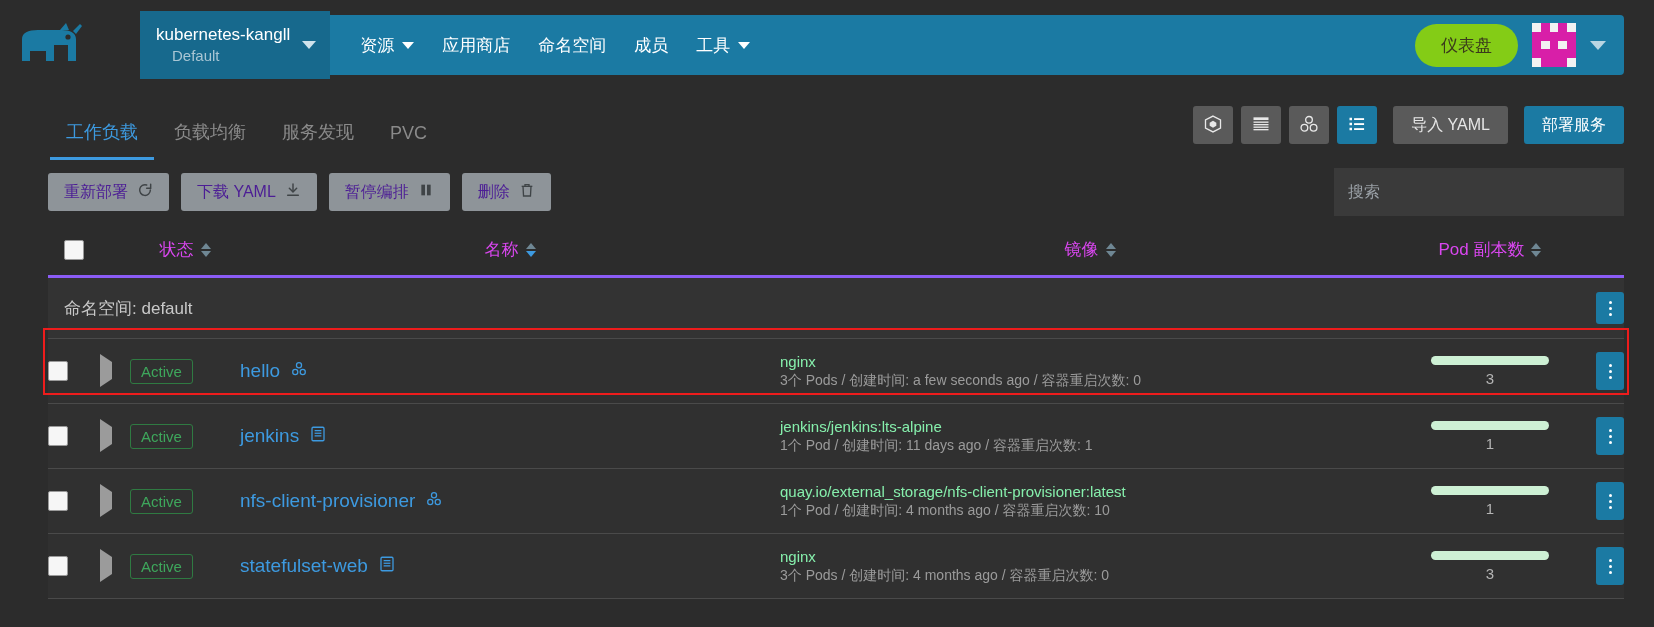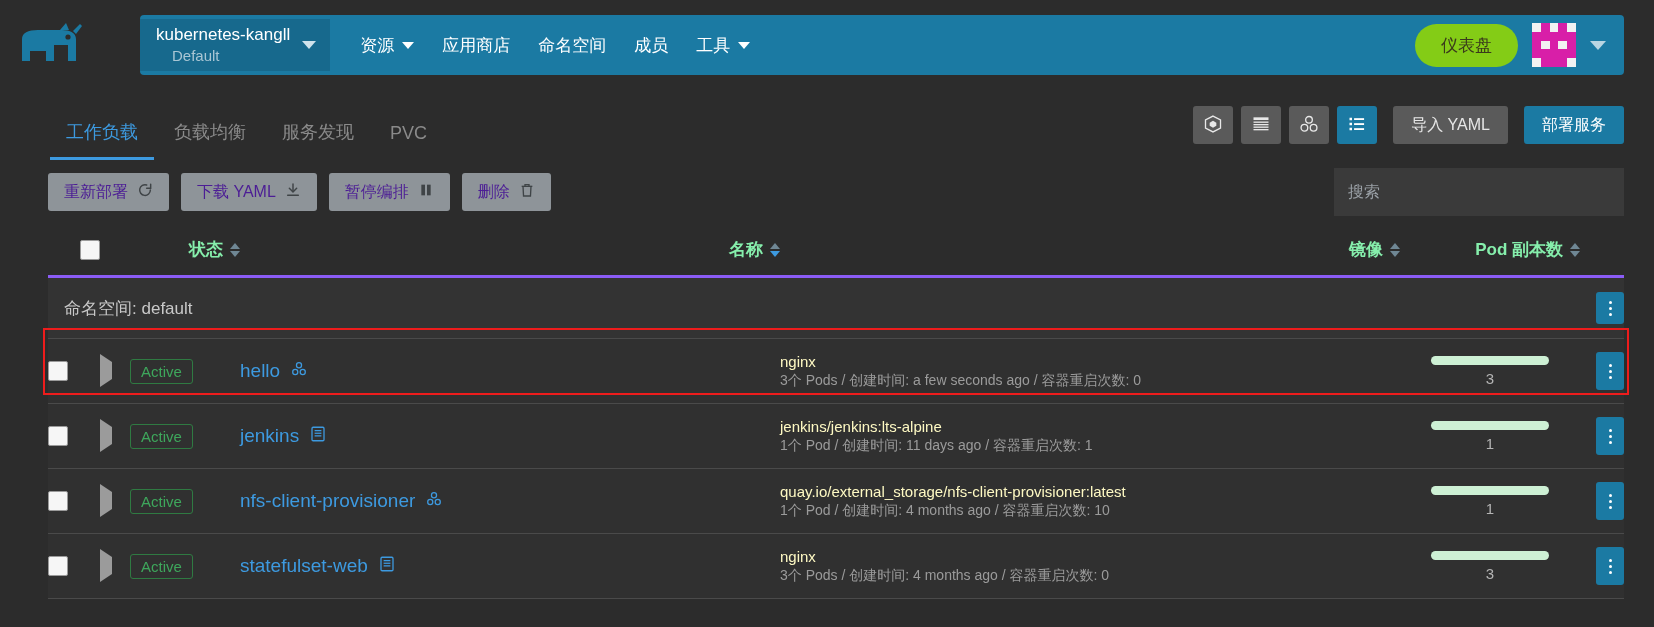--- a/index.html
+++ b/index.html
@@ -31,21 +31,21 @@
     width: 110px;
     display: flex;
     align-items: center;
     justify-content: center;
     height: 90px;
   }
   .cluster-selector {
     position: relative;
     z-index: 3;
     margin-left: 30px;
-    height: 52px;
+    height: 68px;
     min-width: 186px;
     background: #17698d;
     display: flex;
     align-items: center;
     padding: 0 14px 0 16px;
     cursor: pointer;
   }
   .cluster-names { display: flex; flex-direction: column; justify-content: center; flex: 1; }
   .cluster-name {
     color: #ffffff;
@@ -222,23 +222,23 @@
   }
   .search-input::placeholder { color: #9aa0a6; }
 
   
   table.grid {
     width: 100%;
     border-collapse: collapse;
     table-layout: fixed;
   }
   .grid th {
-    text-align: right;
-    font-weight: bold;
-    color: #86efac;
+    text-align: center;
+    font-weight: normal;
+    color: #d946ef;
     font-size: 17px;
     padding: 8px 0 14px 0;
     vertical-align: middle;
   }
   .col-chk { width: 52px; }
   .col-exp { width: 30px; }
   .col-state { width: 110px; }
   .col-name { width: 540px; }
   .col-image { width: auto; }
   .col-pods { width: 180px; }
@@ -302,21 +302,21 @@
     font-size: 15px;
     padding: 3px 10px;
   }
   .name-cell { display: flex; align-items: center; gap: 10px; }
   .name-link {
     color: #3d9ae0;
     font-size: 19px;
     text-decoration: none;
     cursor: pointer;
   }
-  .img-main { color: #fef9c3; font-size: 15px; line-height: 19px; }
+  .img-main { color: #86efac; font-size: 15px; line-height: 19px; }
   .img-sub { color: #9b9b9b; font-size: 14px; line-height: 19px; }
   .pods-cell { text-align: center; padding-right: 6px; }
   .bar {
     height: 9px;
     width: 118px;
     background: #cdf0d4;
     border-radius: 5px;
     margin: 0 auto;
   }
   .bar-count {

